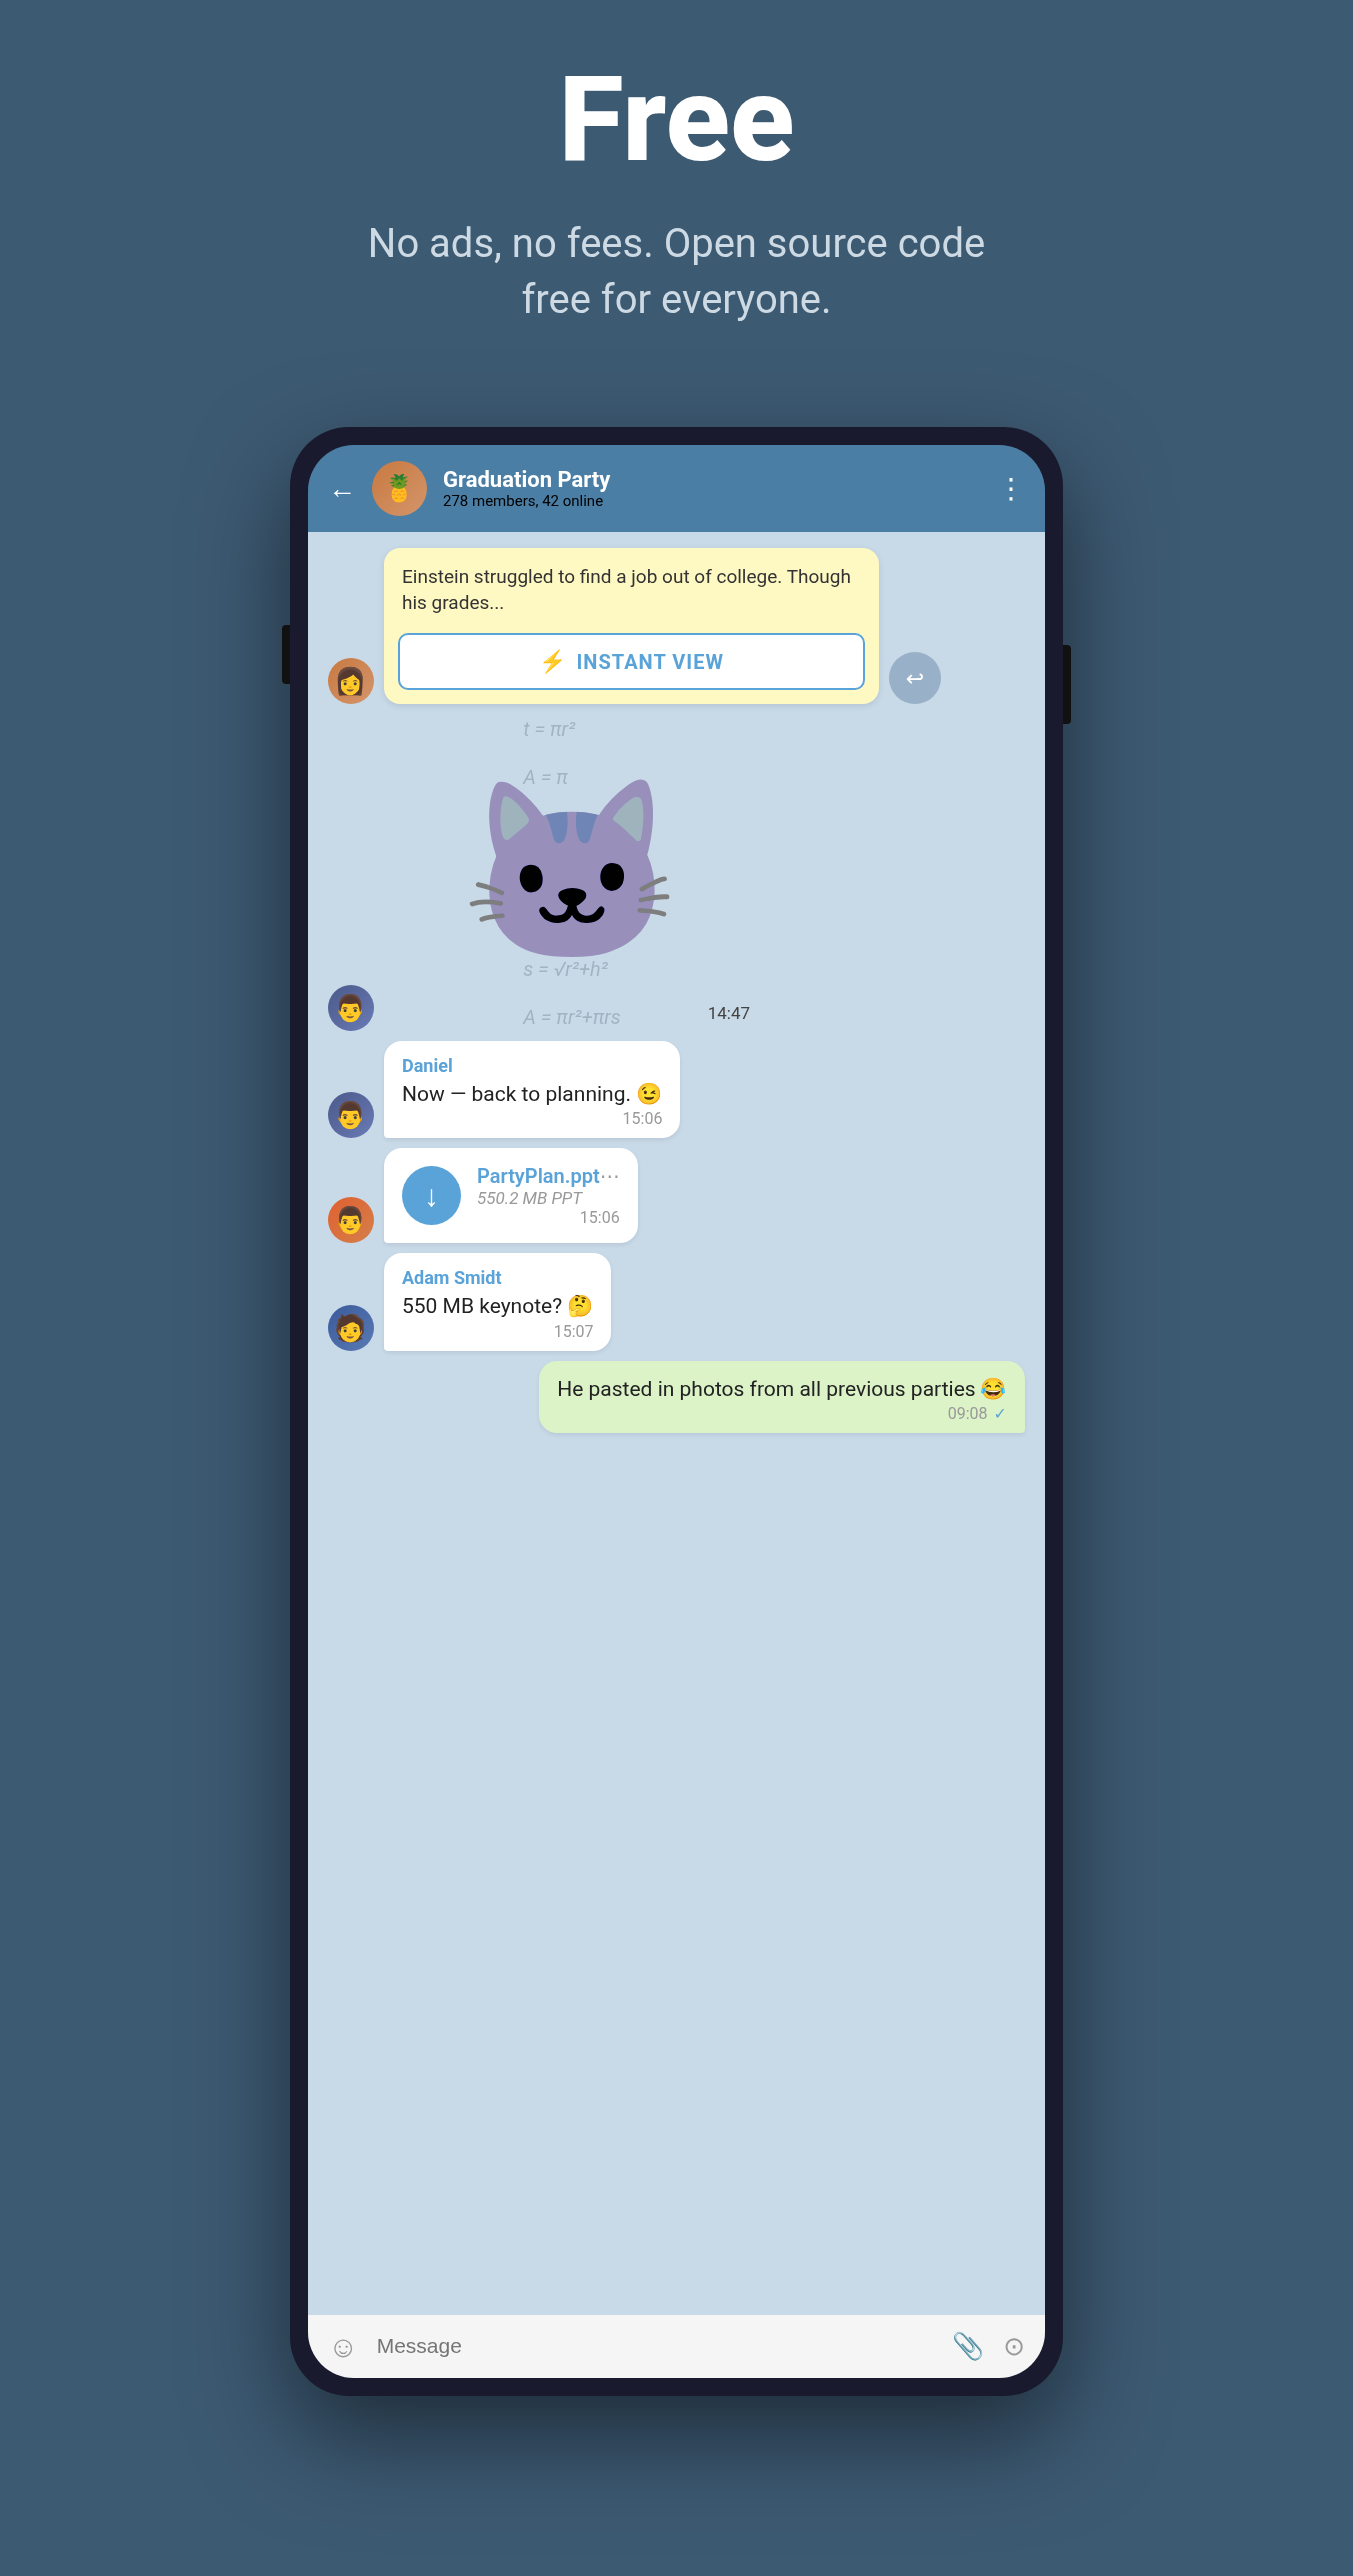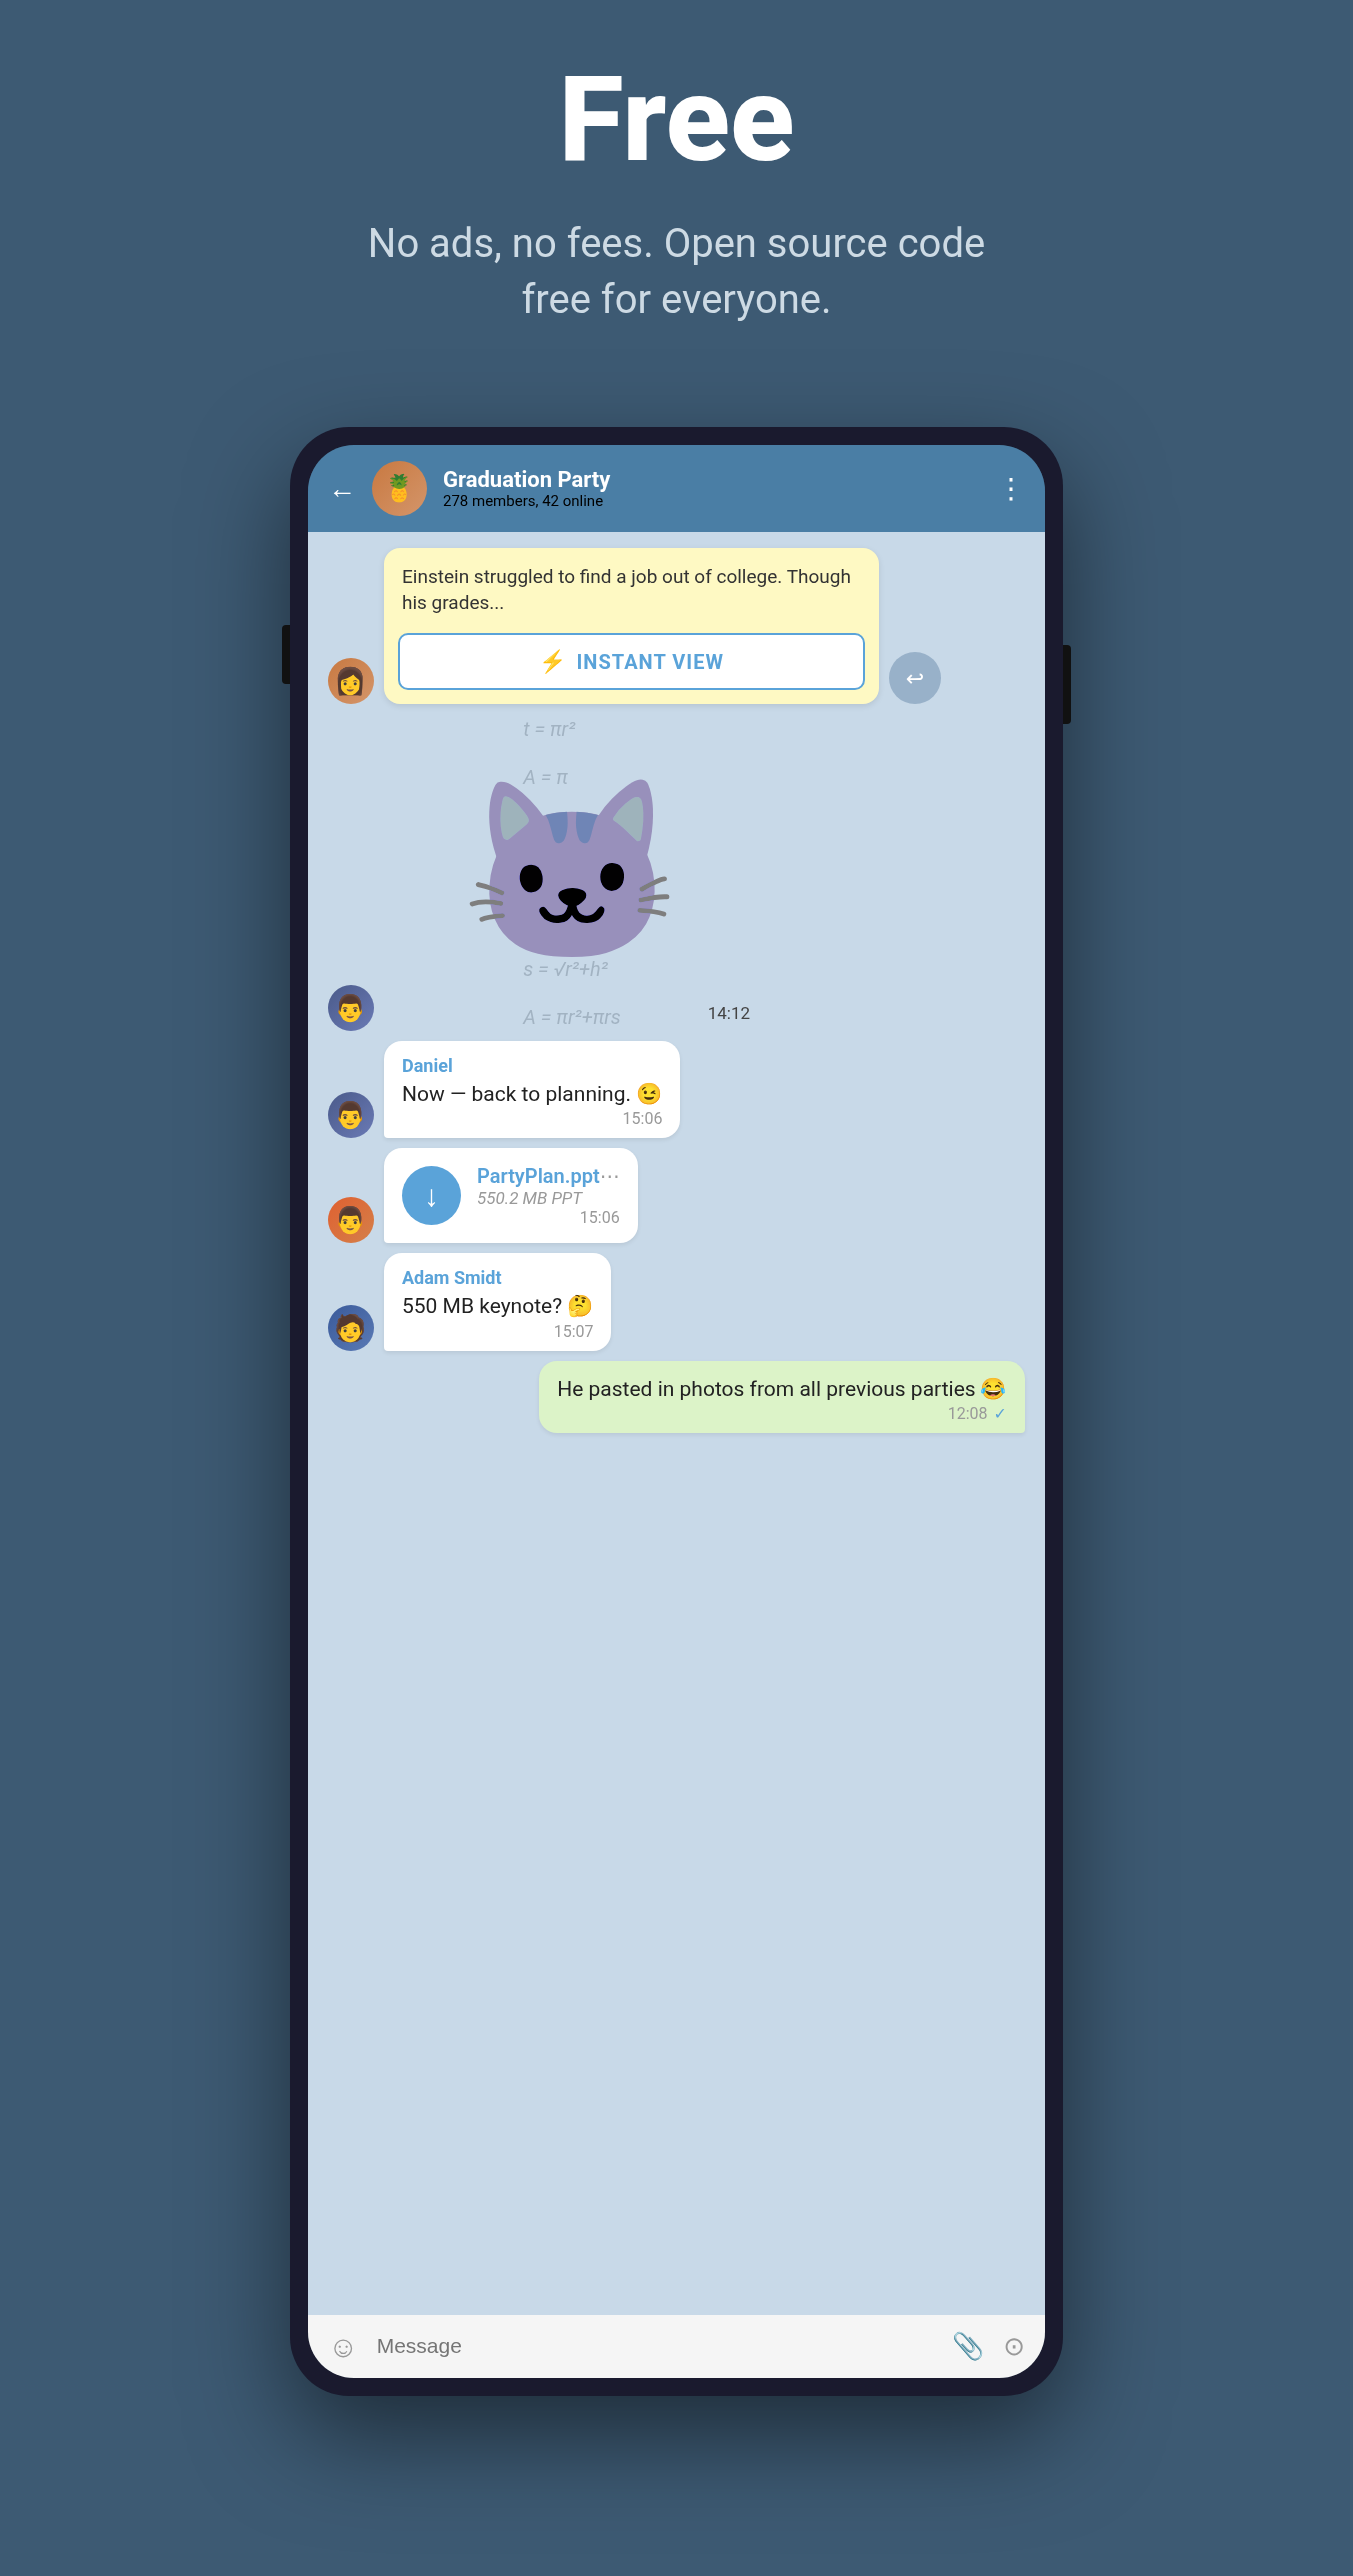--- a/index.html
+++ b/index.html
@@ -440,21 +440,21 @@
                 t = πr²<br>
                 A = π<br>
                 V = l²<br>
                 P = 2πr<br>
                 A = πr²<br>
                 s = √r²+h²<br>
                 A = πr²+πrs
               </div>
             </div>
             <div class="cat-emoji-big">🐱</div>
-            <div class="sticker-time">14:12</div>
+            <div class="sticker-time">14:47</div>
           </div>
         </div>
 
         <div class="message-row">
           <div class="avatar-small avatar-male1">👨</div>
           <div class="bubble">
             <div class="bubble-sender">Daniel</div>
             <div class="bubble-text">Now — back to planning. 😉</div>
             <div class="bubble-footer">
               <span class="bubble-time">15:06</span>
@@ -489,21 +489,21 @@
             <div class="bubble-footer">
               <span class="bubble-time">15:07</span>
             </div>
           </div>
         </div>
 
         <div class="message-row right">
           <div class="bubble right-bubble">
             <div class="bubble-text">He pasted in photos from all previous parties 😂</div>
             <div class="bubble-footer">
-              <span class="bubble-time">12:08</span>
+              <span class="bubble-time">09:08</span>
               <span class="check-icon">✓</span>
             </div>
           </div>
         </div>
 
       </div>
 
       <div class="input-bar">
         <div class="input-emoji">☺</div>
         <input class="input-field" type="text" placeholder="Message" style="">

